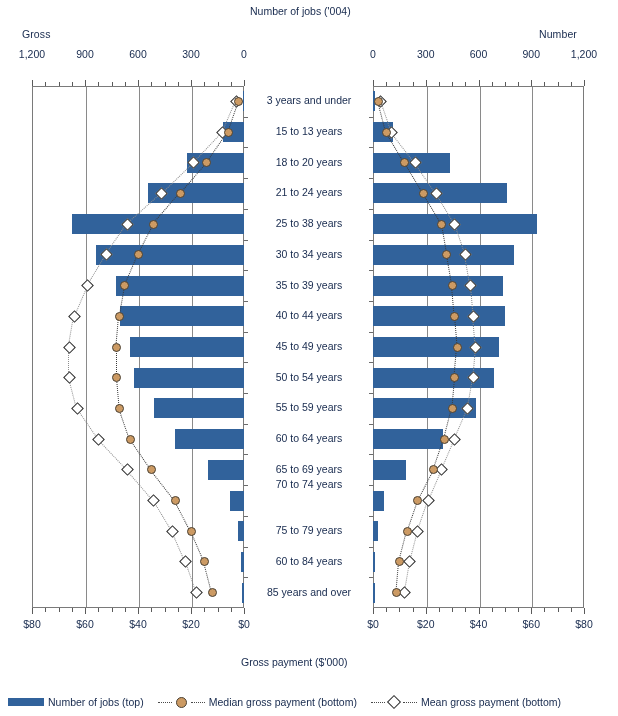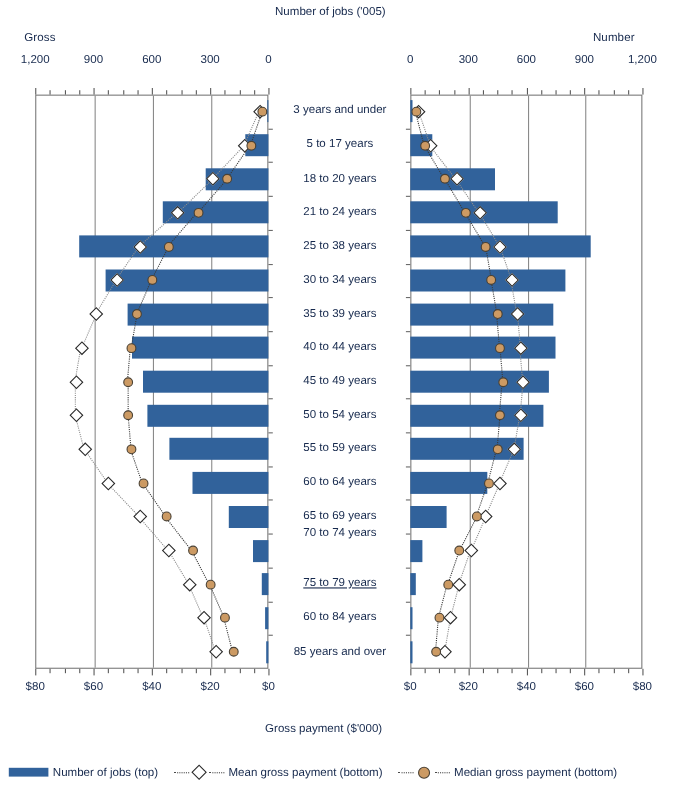--- a/index.html
+++ b/index.html
@@ -36,21 +36,21 @@
   .legend .sw-dot{width:9px;height:9px;border-radius:50%;background:#cc9a63;border:1.2px solid #4a4134;display:inline-block;}
   .legend .sw-dia{width:8px;height:8px;background:#fff;border:1.2px solid #2a2a2a;display:inline-block;transform:rotate(45deg);}
   .legend .dash{border-top:1.4px dotted #4a4a4a;width:14px;display:inline-block;height:0;}
   .legend .item{display:flex;align-items:center;gap:4px;margin-right:9px;}
 </style>
 </head>
 <body>
 
 <div class="canvas">
 
-  <div class="ttl" id="top-title" style="left: 250px; top: 5px;">Number of jobs ('005)</div>
+  <div class="ttl" id="top-title" style="left: 250px; top: 5px;">Number of jobs ('004)</div>
 
   <div class="lbl" id="males-label" style="left: 22px; top: 28px;">Gross</div>
   <div class="lbl" id="females-label" style="left: 539px; top: 28px;">Number</div>
 
   <div class="panel" id="panel-left">
       <div class="vgrid" style="left: 53px;"></div>
       <div class="vgrid" style="left: 106px;"></div>
       <div class="vgrid" style="left: 159px;"></div>
     </div>
   <div class="panel" id="panel-right">
@@ -61,29 +61,29 @@
 
   <div class="ttl" id="bottom-title" style="left: 241px; top: 656px;">Gross payment ($'000)</div>
 
   <div class="legend">
     <span class="item">
       <span class="sw-bar"></span>
       <span>Number of jobs (top)</span>
     </span>
     <span class="item">
       <span class="dash"></span>
+      <span class="sw-dot"></span>
+      <span class="dash"></span>
+      <span>Median gross payment (bottom)</span>
+    </span>
+    <span class="item">
+      <span class="dash"></span>
       <span class="sw-dia"></span>
       <span class="dash"></span>
       <span>Mean gross payment (bottom)</span>
-    </span>
-    <span class="item">
-      <span class="dash"></span>
-      <span class="sw-dot"></span>
-      <span class="dash"></span>
-      <span>Median gross payment (bottom)</span>
     </span>
   </div>
 
 <div class="tick-top" style="left: 32px; top: 80px; height: 6px;"></div>
     <div class="tick-bot" style="left: 32px; top: 608px; height: 6px;"></div>
     <div class="axis-num" style="top: 48px; left: 32px; transform: translateX(-50%);">1,200</div>
     <div class="axis-num" style="top: 618px; left: 32px; transform: translateX(-50%);">$80</div>
     <div class="tick-top" style="left: 85px; top: 80px; height: 6px;"></div>
     <div class="tick-bot" style="left: 85px; top: 608px; height: 6px;"></div>
     <div class="axis-num" style="top: 48px; left: 85px; transform: translateX(-50%);">900</div>
@@ -164,21 +164,21 @@
     <div class="tick-bot" style="left: 518.062px; top: 608px; height: 4px;"></div>
     <div class="tick-top" style="left: 544.438px; top: 82px; height: 4px;"></div>
     <div class="tick-bot" style="left: 544.438px; top: 608px; height: 4px;"></div>
     <div class="tick-top" style="left: 557.625px; top: 82px; height: 4px;"></div>
     <div class="tick-bot" style="left: 557.625px; top: 608px; height: 4px;"></div>
     <div class="tick-top" style="left: 570.812px; top: 82px; height: 4px;"></div>
     <div class="tick-bot" style="left: 570.812px; top: 608px; height: 4px;"></div>
     <div class="agelabel" style="top: 94.3529px;">3 years and under</div>
     <div class="bar" style="left: 242.5px; top: 91.3529px; width: 1.5px;"></div>
     <div class="bar" style="left: 373px; top: 91.3529px; width: 1.5px;"></div>
-    <div class="agelabel" style="top: 125.059px;">5 to 17 years</div>
+    <div class="agelabel" style="top: 125.059px;">15 to 13 years</div>
     <div class="rowtick" style="left: 244px; top: 116.706px;"></div>
     <div class="rowtick" style="left: 369px; top: 116.706px;"></div>
     <div class="bar" style="left: 223.153px; top: 122.059px; width: 20.8467px;"></div>
     <div class="bar" style="left: 373px; top: 122.059px; width: 19.6933px;"></div>
     <div class="agelabel" style="top: 155.765px;">18 to 20 years</div>
     <div class="rowtick" style="left: 244px; top: 147.412px;"></div>
     <div class="rowtick" style="left: 369px; top: 147.412px;"></div>
     <div class="bar" style="left: 187.467px; top: 152.765px; width: 56.5333px;"></div>
     <div class="bar" style="left: 373px; top: 152.765px; width: 77.3667px;"></div>
     <div class="agelabel" style="top: 186.471px;">21 to 24 years</div>
@@ -229,21 +229,21 @@
     <div class="agelabel" style="top: 462.824px;">65 to 69 years</div>
     <div class="rowtick" style="left: 244px; top: 454.471px;"></div>
     <div class="rowtick" style="left: 369px; top: 454.471px;"></div>
     <div class="bar" style="left: 207.783px; top: 459.824px; width: 36.2167px;"></div>
     <div class="bar" style="left: 373px; top: 459.824px; width: 32.5292px;"></div>
     <div class="agelabel" style="top: 478px;">70 to 74 years</div>
     <div class="rowtick" style="left: 244px; top: 485.176px;"></div>
     <div class="rowtick" style="left: 369px; top: 485.176px;"></div>
     <div class="bar" style="left: 230.22px; top: 490.529px; width: 13.78px;"></div>
     <div class="bar" style="left: 373px; top: 490.529px; width: 10.9017px;"></div>
-    <div class="agelabel" style="top: 524.235px; text-decoration: underline;">75 to 79 years</div>
+    <div class="agelabel" style="top: 524.235px;">75 to 79 years</div>
     <div class="rowtick" style="left: 244px; top: 515.882px;"></div>
     <div class="rowtick" style="left: 369px; top: 515.882px;"></div>
     <div class="bar" style="left: 238.347px; top: 521.235px; width: 5.65333px;"></div>
     <div class="bar" style="left: 373px; top: 521.235px; width: 4.57167px;"></div>
     <div class="agelabel" style="top: 554.941px;">60 to 84 years</div>
     <div class="rowtick" style="left: 244px; top: 546.588px;"></div>
     <div class="rowtick" style="left: 369px; top: 546.588px;"></div>
     <div class="bar" style="left: 241.173px; top: 551.941px; width: 2.82667px;"></div>
     <div class="bar" style="left: 373px; top: 551.941px; width: 2.46167px;"></div>
     <div class="agelabel" style="top: 585.647px;">85 years and over</div>

